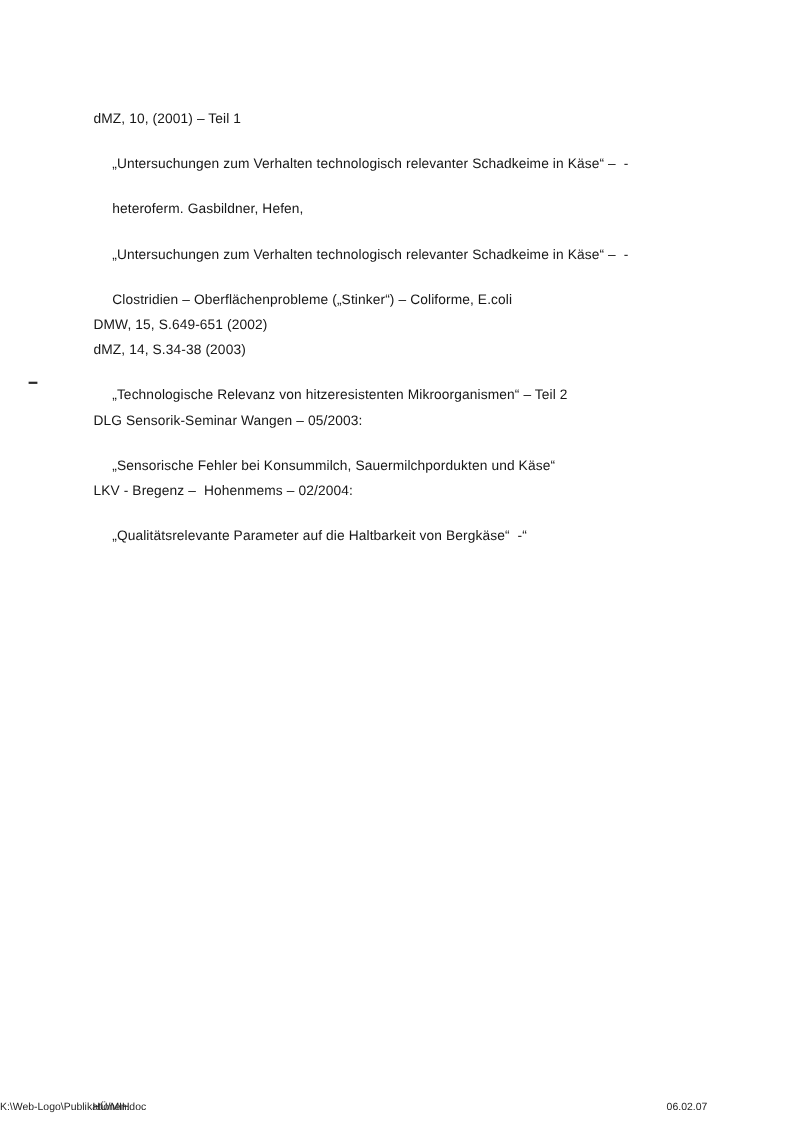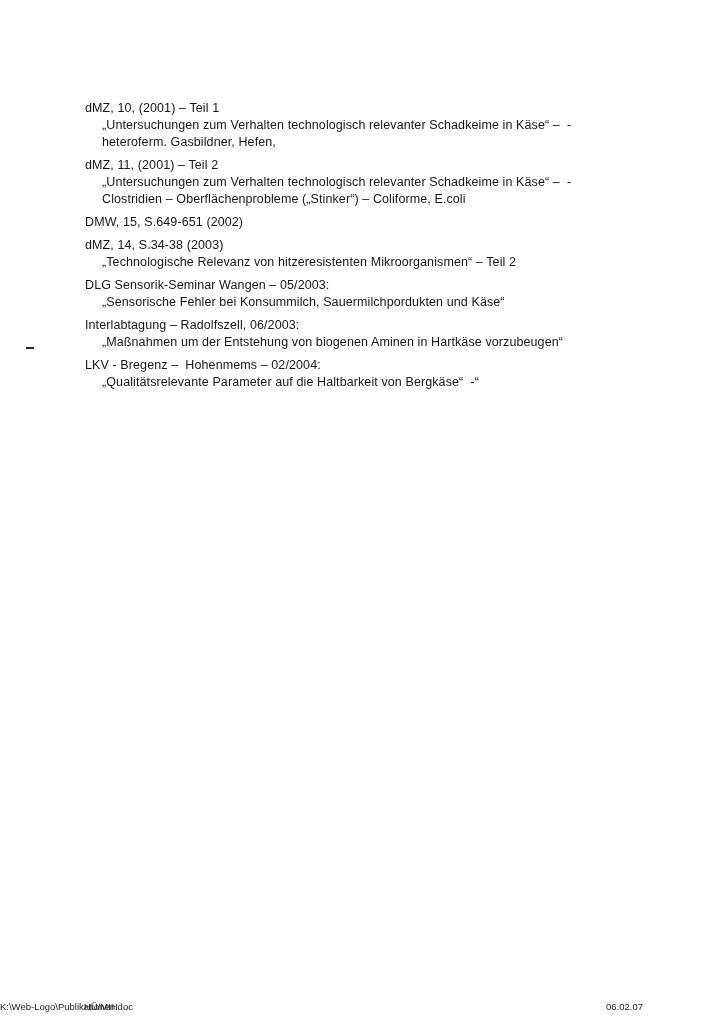--- a/index.html
+++ b/index.html
@@ -31,20 +31,21 @@
     line-height: 17px;
     white-space: pre-wrap;
     letter-spacing: 0.1px;
   }
   .line {
     font-size: 12.5px;
     line-height: 17px;
     padding-left: 17px;
     white-space: pre-wrap;
     letter-spacing: 0.1px;
+    margin-top: 24px;
   }
   .margin-dash {
     position: absolute;
     left: 26px;
     top: 347px;
     width: 8px;
     height: 2px;
     background: #2a2a2a;
   }
   .footer {
@@ -83,45 +84,40 @@
 
   <div class="content">
 
     <div class="section">
       <div class="heading">dMZ, 10, (2001) – Teil 1</div>
       <div class="line">„Untersuchungen zum Verhalten technologisch relevanter Schadkeime in Käse“ –  -</div>
       <div class="line">heteroferm. Gasbildner, Hefen,</div>
     </div>
 
     <div class="section">
-      <div class="heading">dMZ, 11, (2001) – Teil 2</div>
       <div class="line">„Untersuchungen zum Verhalten technologisch relevanter Schadkeime in Käse“ –  -</div>
       <div class="line">Clostridien – Oberflächenprobleme („Stinker“) – Coliforme, E.coli</div>
     </div>
 
 
     <div class="section">
       <div class="heading">DMW, 15, S.649-651 (2002)</div>
     </div>
 
 
     <div class="section">
       <div class="heading">dMZ, 14, S.34-38 (2003)</div>
       <div class="line">„Technologische Relevanz von hitzeresistenten Mikroorganismen“ – Teil 2</div>
     </div>
 
     <div class="section">
       <div class="heading">DLG Sensorik-Seminar Wangen – 05/2003:</div>
       <div class="line">„Sensorische Fehler bei Konsummilch, Sauermilchpordukten und Käse“</div>
     </div>
 
-    <div class="section">
-      <div class="heading">Interlabtagung – Radolfszell, 06/2003:</div>
-      <div class="line">„Maßnahmen um der Entstehung von biogenen Aminen in Hartkäse vorzubeugen“</div>
-    </div>
 
     <div class="section">
       <div class="heading">LKV - Bregenz –  Hohenmems – 02/2004:</div>
       <div class="line">„Qualitätsrelevante Parameter auf die Haltbarkeit von Bergkäse“  -“</div>
     </div>
 
   </div>
 
   <div class="footer">
     <span class="footer-left">HÜ/MIH</span>

